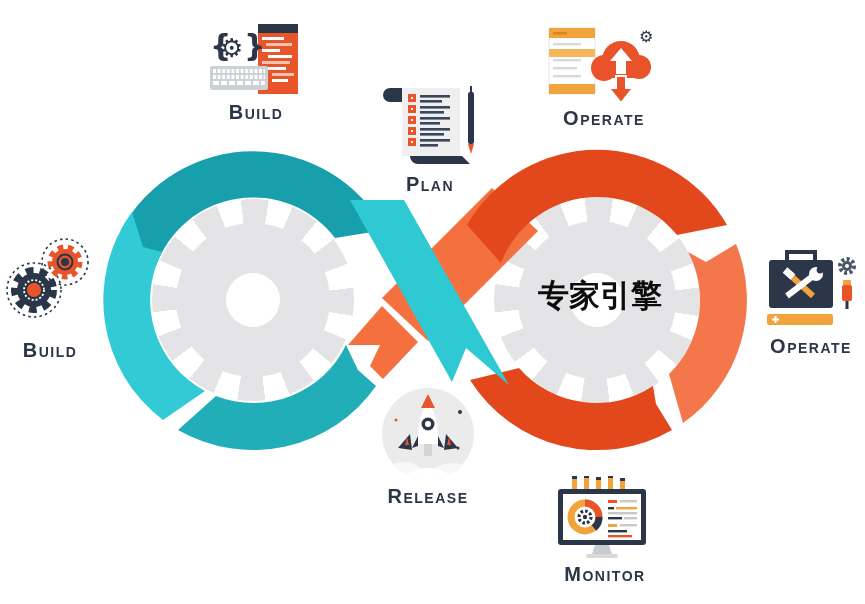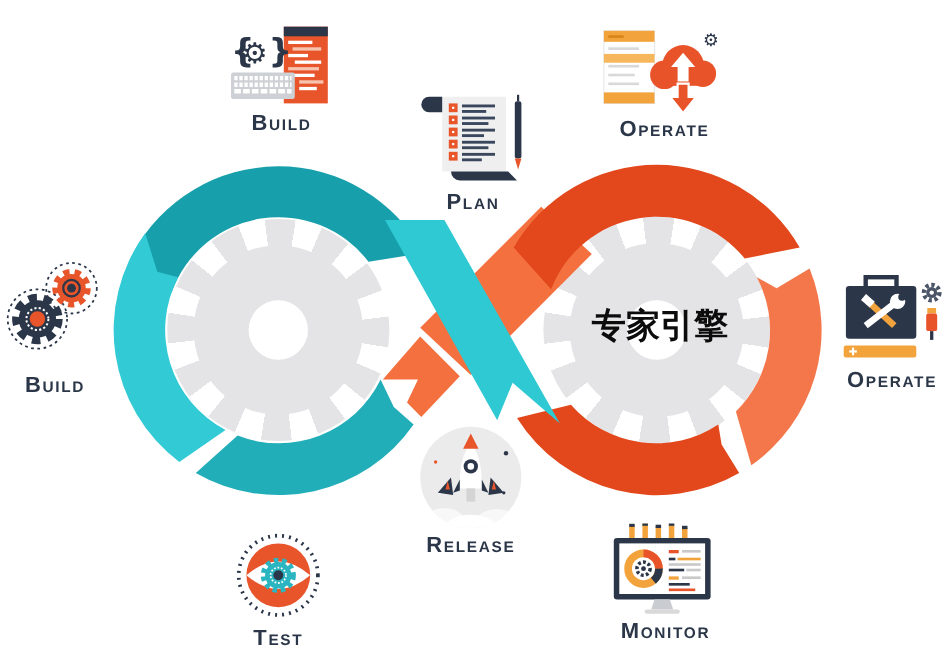--- a/index.html
+++ b/index.html
@@ -187,32 +187,20 @@
       <circle cx="86" cy="20" r="7" fill="none" stroke="#4a5668" stroke-width="4" stroke-dasharray="3 2.4"></circle>
       <circle cx="86" cy="20" r="5" fill="#4a5668"></circle>
       <circle cx="86" cy="20" r="2" fill="#ffffff"></circle>
       <rect x="82" y="34" width="8" height="5" fill="#f2a33c"></rect>
       <rect x="81" y="39" width="10" height="16" rx="2" fill="#e8532a"></rect>
       <rect x="84.5" y="55" width="3" height="8" fill="#2b3648"></rect>
     </svg>
     <div class="stage-label">Operate</div>
   </div>
 
-  <div class="stage st-test">
-    <svg width="104" height="82" viewBox="0 0 104 82">
-      <circle cx="52" cy="39" r="36" fill="none" stroke="#2b3648" stroke-width="3.4" stroke-dasharray="1.8 4.6"></circle>
-      <circle cx="52" cy="39" r="29" fill="#e8552b"></circle>
-      <path d="M23,39 Q52,14 81,39 Q52,64 23,39 Z" fill="#ffffff"></path>
-      <circle cx="52" cy="39" r="13.5" fill="none" stroke="#2ab5c0" stroke-width="5" stroke-dasharray="4 3.4"></circle>
-      <circle cx="52" cy="39" r="12" fill="#2ab5c0"></circle>
-      <circle cx="52" cy="39" r="7" fill="none" stroke="#ffffff" stroke-width="1.6" stroke-dasharray="1.6 1.6"></circle>
-      <circle cx="52" cy="39" r="4.5" fill="#2b3648"></circle>
-    </svg>
-    <div class="stage-label">Test</div>
-  </div>
 
   <div class="stage st-release">
     <svg width="104" height="100" viewBox="0 0 104 100">
       <defs>
           <clipPath id="relclip">
             <circle cx="52" cy="52" r="46"></circle>
           </clipPath>
         </defs>
       <circle cx="52" cy="52" r="46" fill="#ebebeb"></circle>
       <g clip-path="url(#relclip)">

